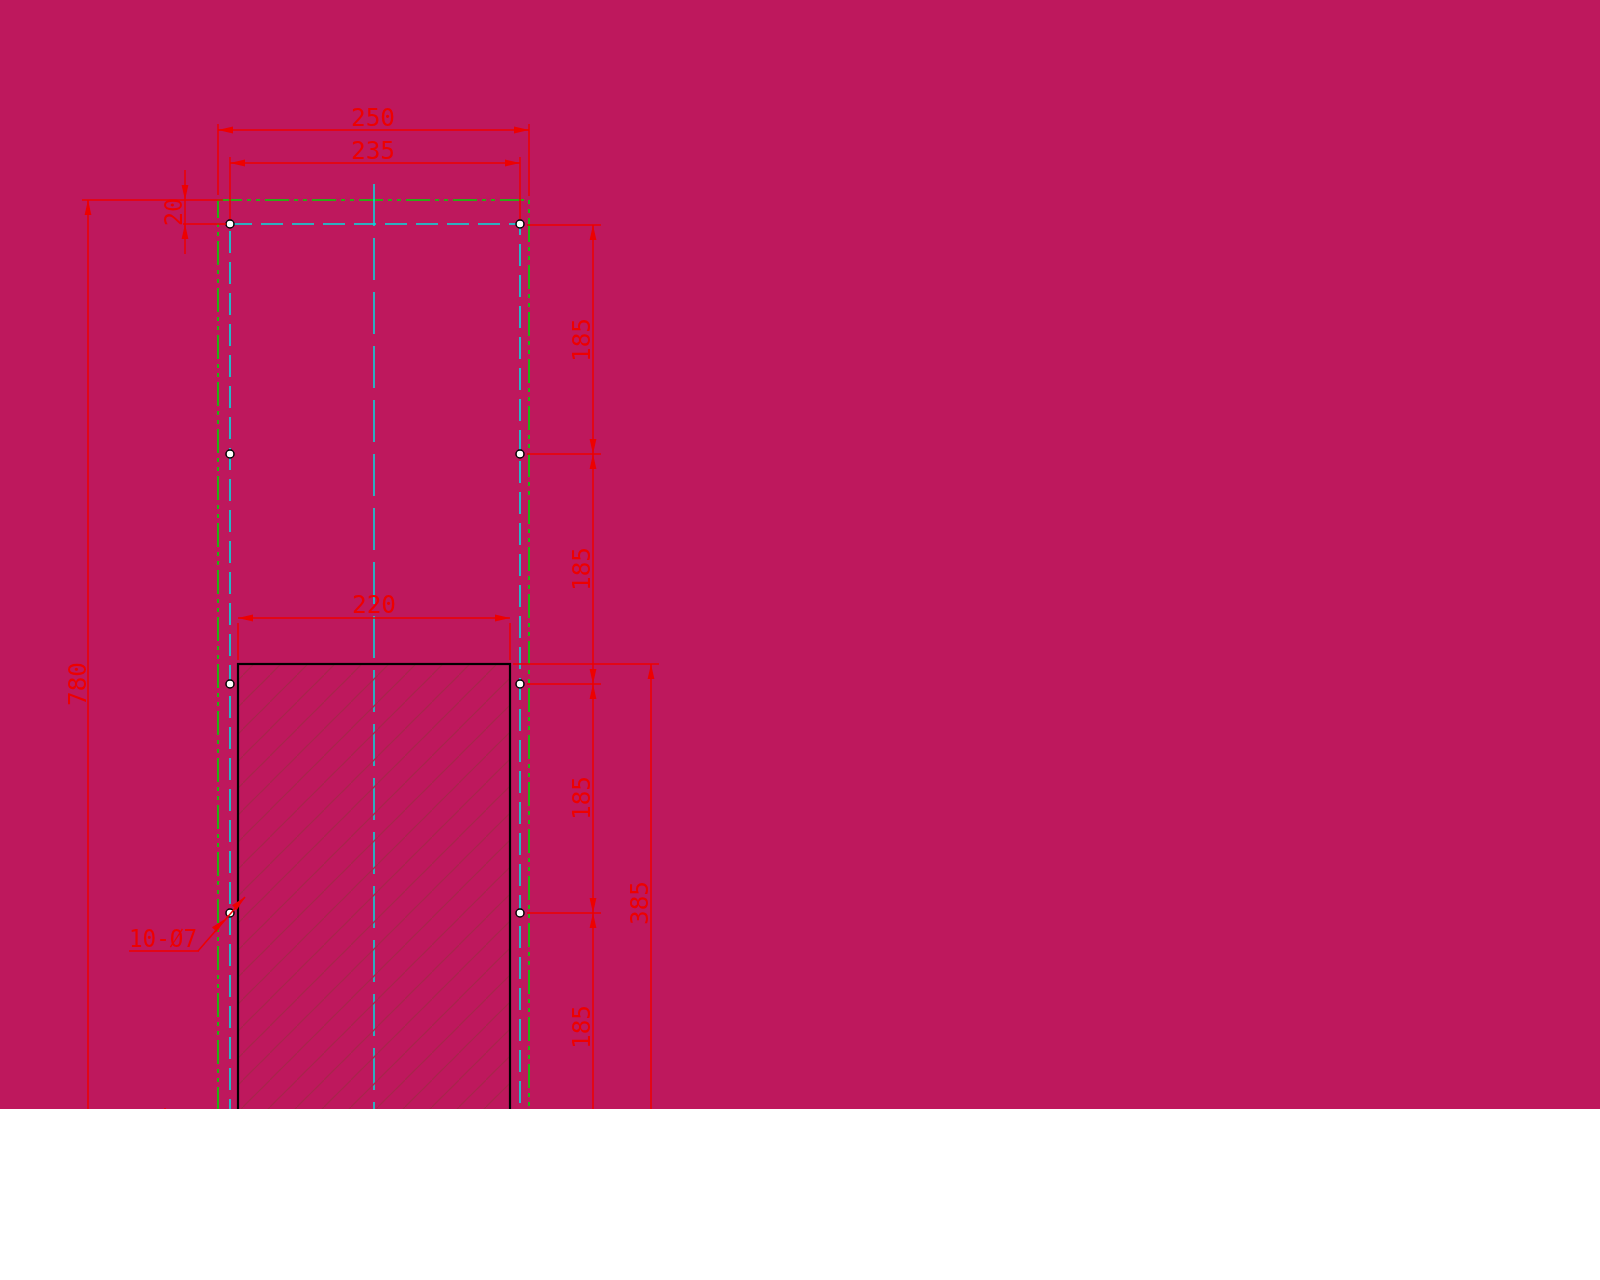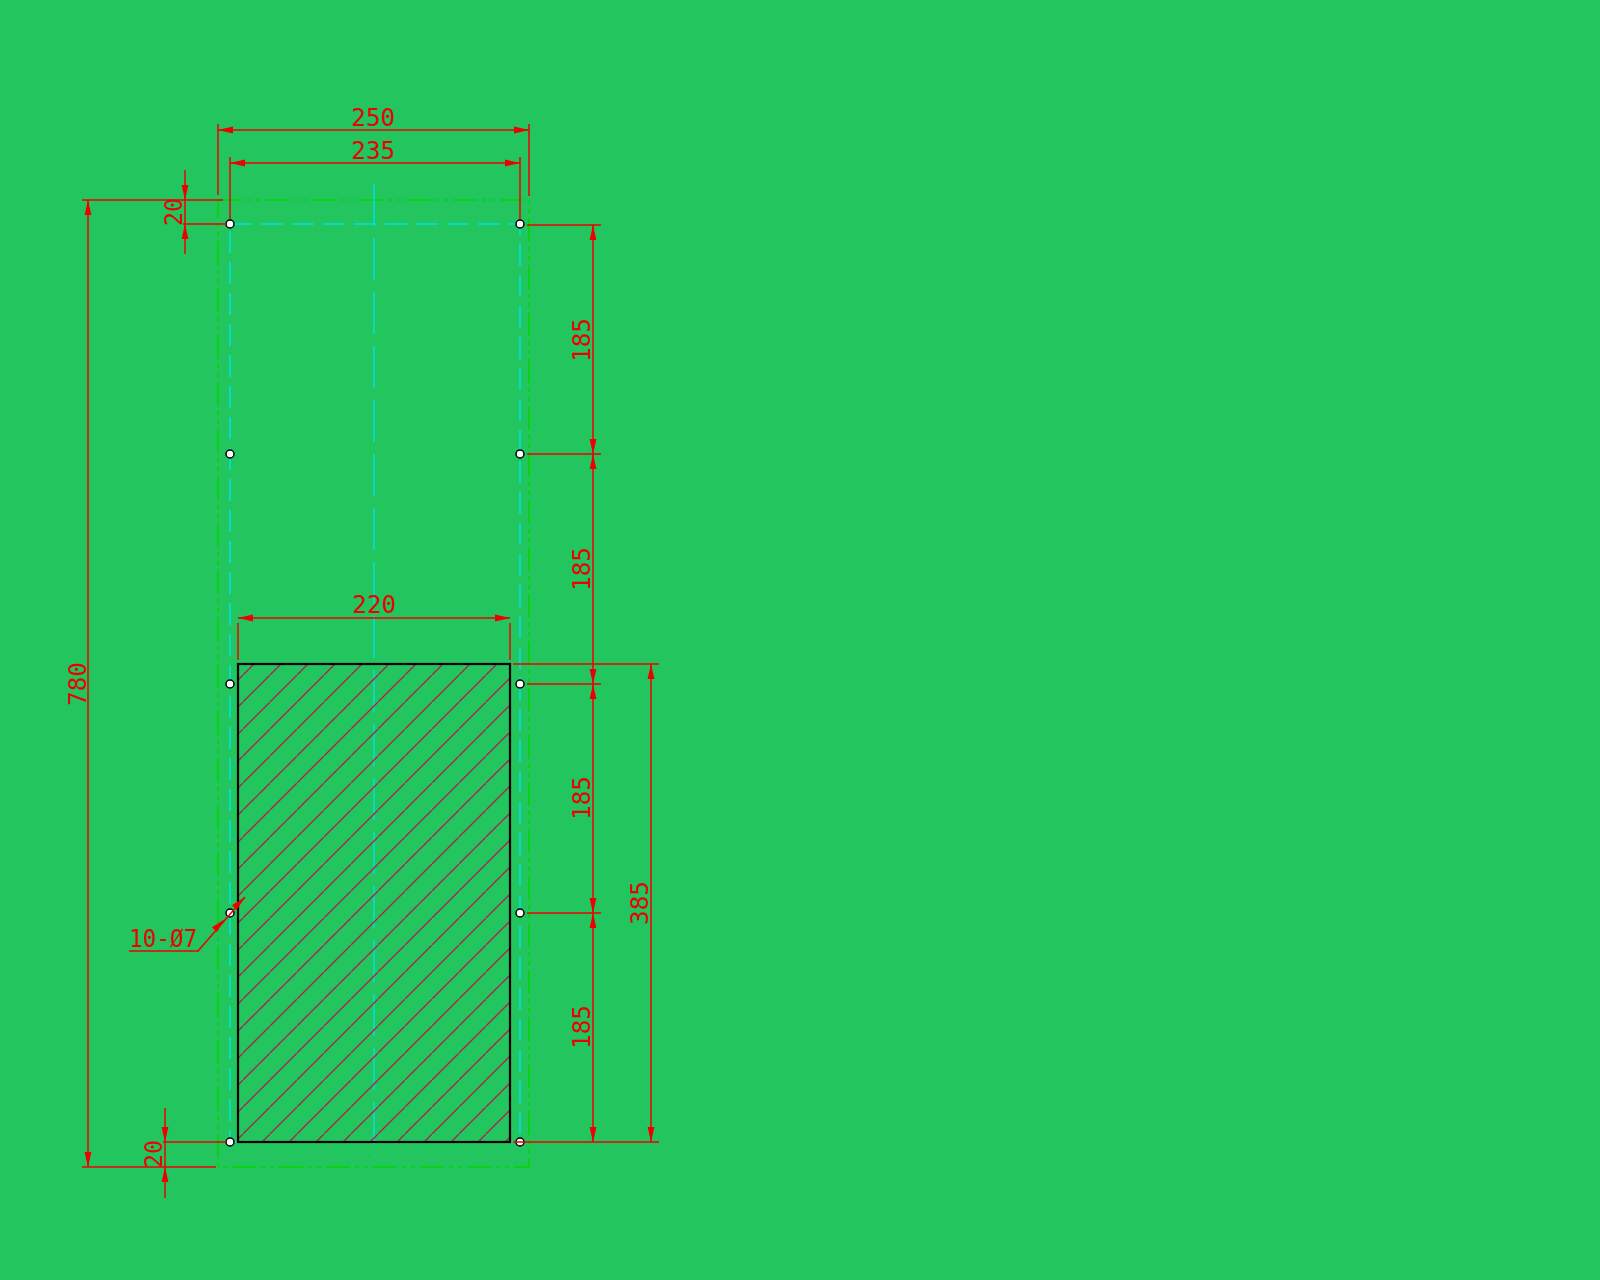--- a/index.html
+++ b/index.html
@@ -1,16 +1,16 @@
 <!DOCTYPE html>
 <html style="--red: #ee0000; --green: #00d800; --cyan: #00e0e0; --hatch: #a8244c; --edge: #000000; --background: #ffffff;"><head>
 <meta charset="utf-8">
 <style>
   html,body{margin:0;padding:0;background:#fff;}
-  #canvas{width:1600px;height:1280px;position:relative;background:#22c55e;overflow:hidden;}
+  #canvas{width:1600px;height:1109px;position:relative;background:#be185d;overflow:hidden;}
   svg text{font-family:"DejaVu Sans Mono","Liberation Mono",monospace;}
   .dl{stroke:var(--red);stroke-width:1.5;fill:none;}
   .arr{fill:var(--red);stroke:none;}
   .dt{fill:var(--red);font-size:25px;}
   .gline{stroke:var(--green);stroke-width:1.6;fill:none;stroke-dasharray:24 5 4 5 4 5;}
   .cline{stroke:var(--cyan);stroke-width:1.6;fill:none;stroke-dasharray:22 9;}
   .ccenter{stroke:var(--cyan);stroke-width:1.5;fill:none;stroke-dasharray:42 12;}
   .hatchrect{stroke:var(--edge);stroke-width:2.2;fill:url(#hatchpat);}
   .hl{stroke:var(--hatch);stroke-width:1.3;}
   .hole{fill:#fff;stroke:var(--edge);stroke-width:1.5;}

